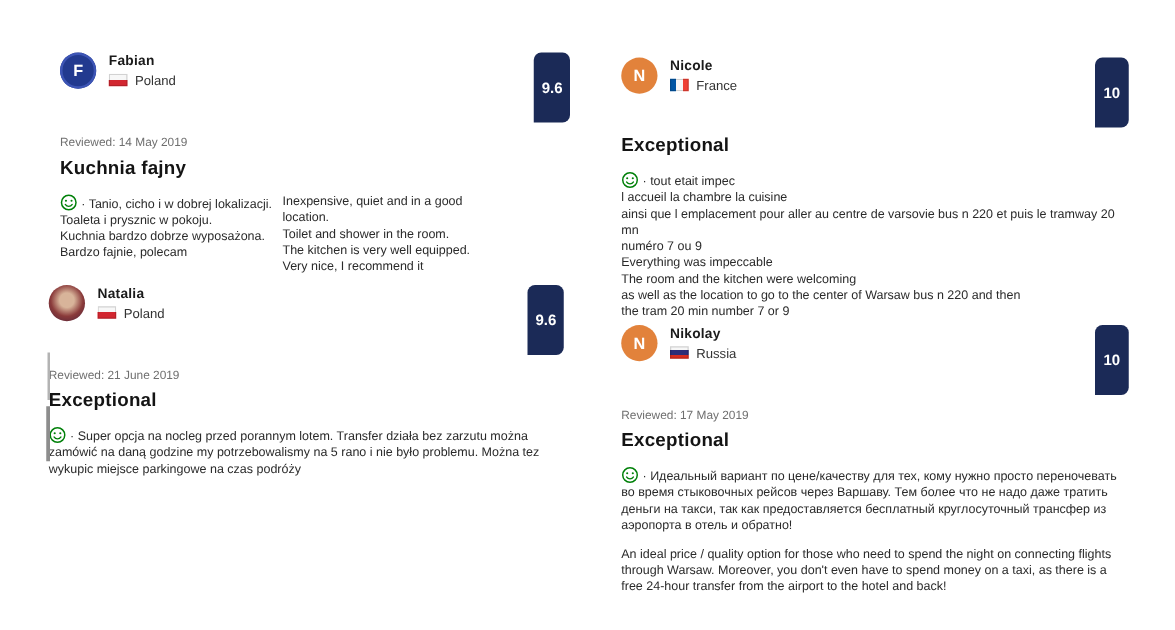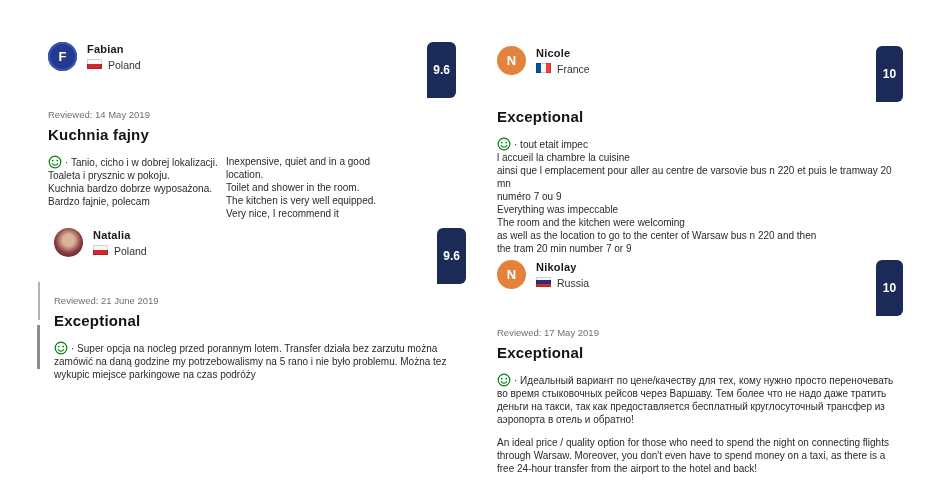--- a/index.html
+++ b/index.html
@@ -109,21 +109,21 @@
 ainsi que l emplacement pour aller au centre de varsovie bus n 220 et puis le tramway 20 mn
 numéro 7 ou 9</span>
     </p>
     <p class="trans-block pre">Everything was impeccable
 The room and the kitchen were welcoming
 as well as the location to go to the center of Warsaw bus n 220 and then
 the tram 20 min number 7 or 9</p>
   </div>
 </article>
 
-<article class="review" style="left:54px; top:228px; width:412px;">
+<article class="review" style="left:39px; top:228px; width:412px;">
   <header class="head">
     <div class="avatar photo"></div>
     <div class="who">
       <div class="name">Natalia</div>
       <div class="country">
         <span class="flag flag-pl"></span>
         <span>Poland</span>
       </div>
     </div>
     <div class="score">9.6</div>

